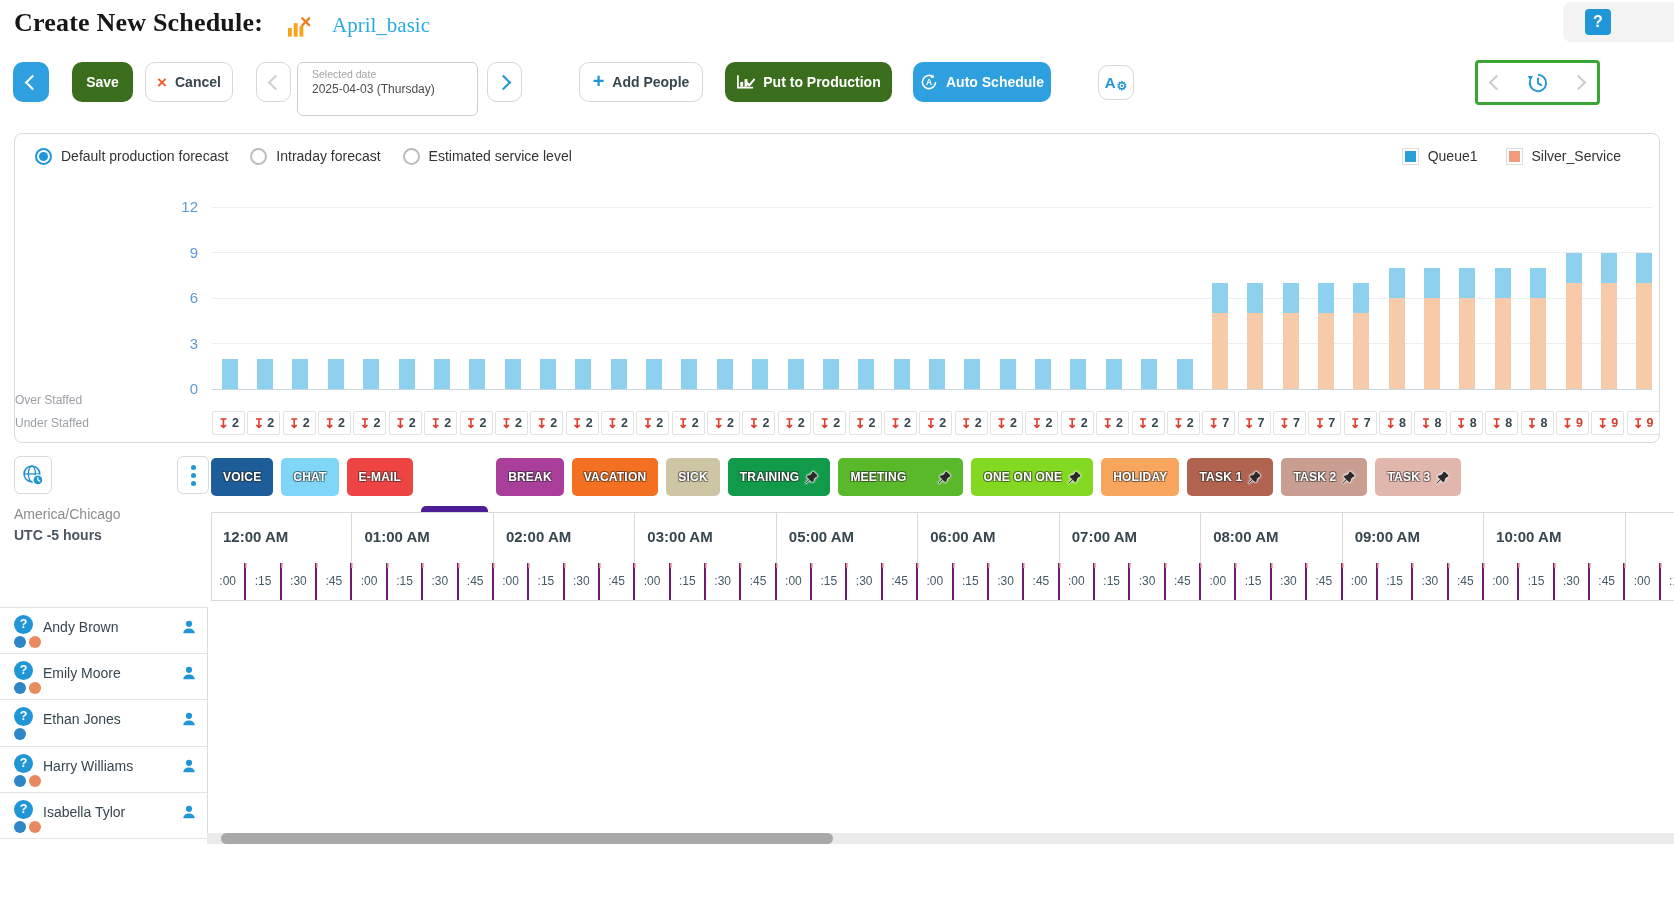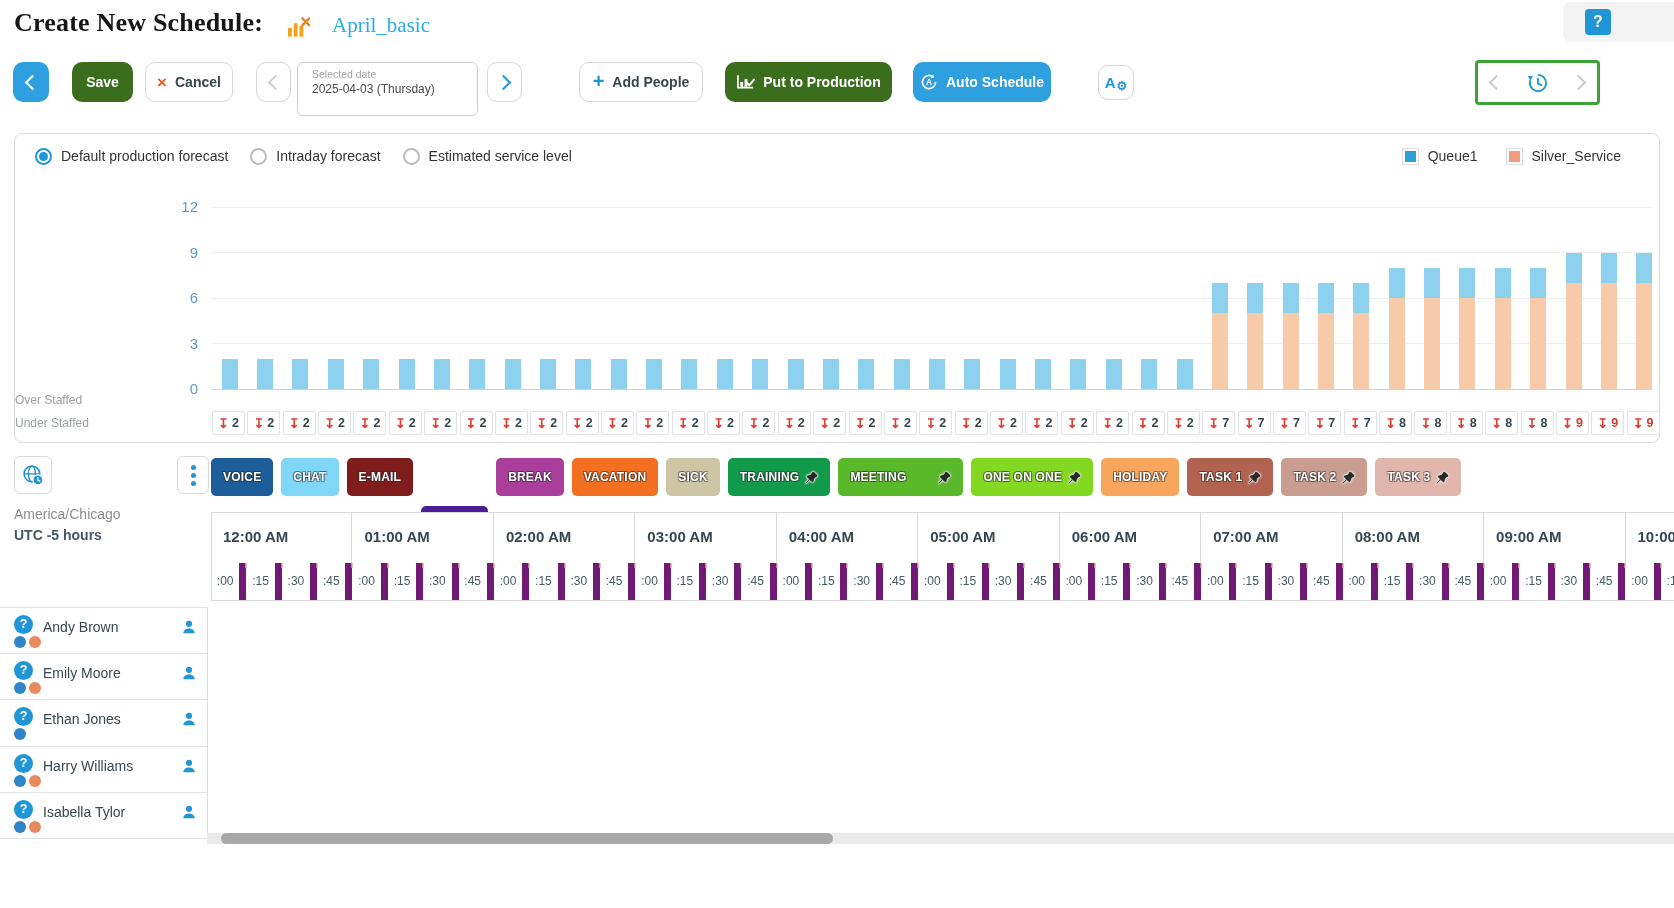--- a/index.html
+++ b/index.html
@@ -75,21 +75,21 @@
   .tz2{position:absolute;left:14px;top:527px;font-size:14px;font-weight:bold;color:#4a5560;}
 
   .acts{position:absolute;left:211px;top:458px;height:38px;display:flex;gap:8px;}
   .act{height:38px;border:none;border-radius:5px;padding:0 12px;display:flex;align-items:center;gap:6px;font-family:inherit;font-size:12px;font-weight:bold;color:#fff;letter-spacing:.2px;cursor:pointer;
        text-shadow:-1px -1px 0 rgba(40,40,40,.45),1px -1px 0 rgba(40,40,40,.45),-1px 1px 0 rgba(40,40,40,.45),1px 1px 0 rgba(40,40,40,.45);}
   .act svg{filter:drop-shadow(0 0 1px #fff);}
 
   .hours{position:absolute;left:211px;top:512px;width:1463px;height:50px;display:flex;overflow:hidden;border-top:1px solid #d9d9d9;border-bottom:1px solid #d9d9d9;box-sizing:content-box;}
   .hour-cell{flex:0 0 141.46px;border-right:1px solid #d9d9d9;box-sizing:border-box;font-size:15px;font-weight:bold;color:#37474f;line-height:48px;padding-left:12px;background:#fff;}
   .quarters{position:absolute;left:211px;top:563px;width:1463px;height:37px;display:flex;overflow:hidden;border-bottom:1px solid #d9d9d9;}
-  .q-cell{flex:0 0 35.366px;border-right:7px solid #701a75;box-sizing:border-box;font-size:12px;color:#455a64;text-align:center;line-height:36px;position:relative;background:#fff;}
+  .q-cell{flex:0 0 35.366px;border-right:2px solid #701a75;box-sizing:border-box;font-size:12px;color:#455a64;text-align:center;line-height:36px;position:relative;background:#fff;}
   .q-cell::before{content:'';position:absolute;left:-1px;top:0;width:2px;height:5px;background:#f0a49b;opacity:.75;}
   .tl-leftedge{position:absolute;left:211px;top:512px;width:1px;height:89px;background:#d9d9d9;}
 
   .agents{position:absolute;left:0;top:607px;width:207px;border-top:1px solid #e3e3e3;}
   .agent-row{position:relative;height:45.2px;border-bottom:1px solid #e3e3e3;background:#fff;cursor:pointer;}
   .q-ico{position:absolute;left:14px;top:7px;width:19px;height:19px;border-radius:50%;background:#2196d6;color:#fff;font-weight:bold;font-size:12.5px;line-height:19px;text-align:center;}
   .agent-name{position:absolute;left:43px;top:11px;font-size:14px;color:#37474f;}
   .person{position:absolute;right:10px;top:11px;cursor:pointer;}
   .dotrow{position:absolute;left:14px;top:28px;display:flex;gap:3px;}
   .dot{width:12px;height:12px;border-radius:50%;}
@@ -465,21 +465,21 @@
   <div class="tz1">America/Chicago</div>
   <div class="tz2">UTC -5 hours</div>
 
   <div class="acts" id="activities">
       <button class="act" style="background: rgb(29, 93, 153);">
         <span>VOICE</span>
       </button>
       <button class="act" style="background: rgb(127, 214, 247);">
         <span>CHAT</span>
       </button>
-      <button class="act" style="background: #7f1d1d;">
+      <button class="act" style="background: #ef4444;">
         <span>E-MAIL</span>
       </button>
       <button class="act" style="background: #4c1d95; margin-top: 48px;">
         <span>LUNCH</span>
       </button>
       <button class="act" style="background: rgb(169, 63, 155);">
         <span>BREAK</span>
       </button>
       <button class="act" style="background: rgb(243, 111, 33);">
         <span>VACATION</span>
@@ -526,21 +526,20 @@
     <path d="m11.294.984 3.722 3.722a1.75 1.75 0 0 1-.504 2.826l-1.327.613a3.089 3.089 0 0 0-1.707 2.084l-.584 2.454c-.317 1.332-1.972 1.8-2.94.832L5.75 11.311 1.78 15.28a.749.749 0 1 1-1.06-1.06l3.969-3.97-2.204-2.204c-.968-.968-.5-2.623.832-2.94l2.454-.584a3.08 3.08 0 0 0 2.084-1.707l.613-1.327a1.75 1.75 0 0 1 2.826-.504Z" fill="#2a2a2a" stroke="#fff" stroke-width="0.7"></path>
   </svg>
 </button>
     </div>
 
   <div class="hours" id="hours">
       <div class="hour-cell">12:00 AM</div>
       <div class="hour-cell">01:00 AM</div>
       <div class="hour-cell">02:00 AM</div>
       <div class="hour-cell">03:00 AM</div>
-      <div class="hour-cell">04:00 AM</div>
       <div class="hour-cell">05:00 AM</div>
       <div class="hour-cell">06:00 AM</div>
       <div class="hour-cell">07:00 AM</div>
       <div class="hour-cell">08:00 AM</div>
       <div class="hour-cell">09:00 AM</div>
       <div class="hour-cell">10:00 AM</div>
     </div>
   <div class="quarters" id="quarters">
       <div class="q-cell">:00</div>
       <div class="q-cell">:15</div>

